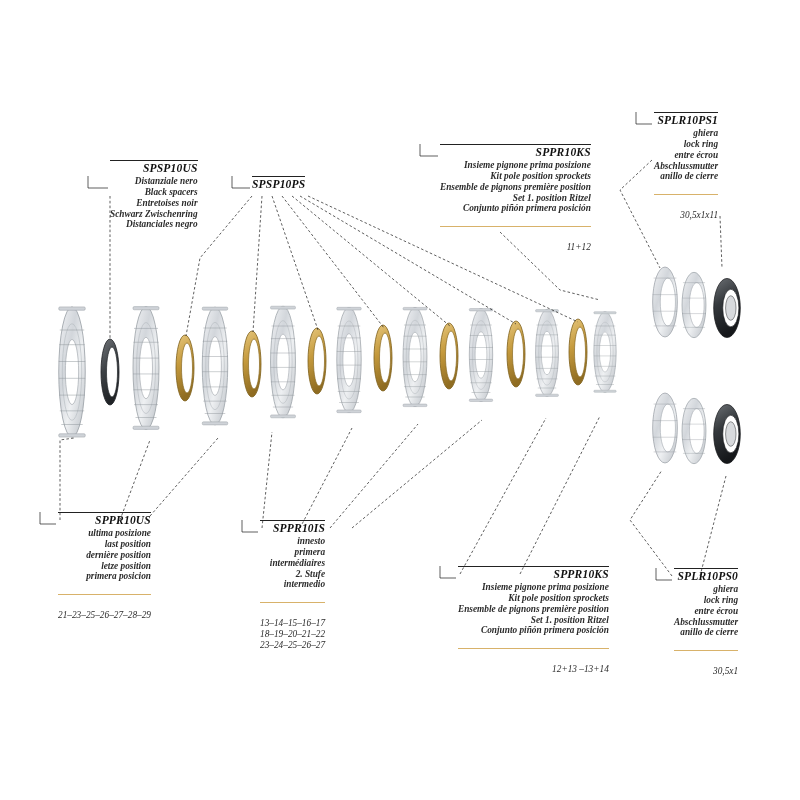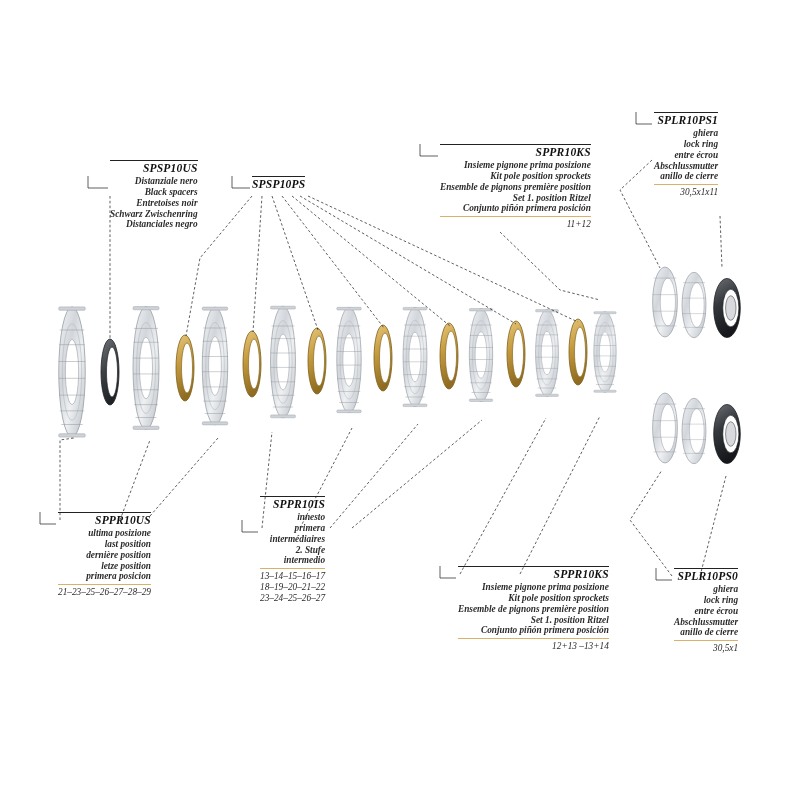--- a/index.html
+++ b/index.html
@@ -46,22 +46,22 @@
     font-weight: bold;
   }
   .callout .lines div { display: block; }
   .callout .ratios {
     font-family: "Liberation Serif", serif;
     font-style: italic;
     font-size: 9.3px;
     color: #2b2b2b;
     white-space: nowrap;
     border-top: 1px solid #d8b26a;
-    margin-top: 2px;
-    padding-top: 2px;
+    margin-top: 12px;
+    padding-top: 15px;
   }
   .callout .ratios div { display: block; }
   .rule-top {
     border-top: 1px solid #222;
     width: 100%;
     margin-bottom: 1px;
   }
   
   .leaders, .parts {
     position: absolute;
@@ -277,21 +277,21 @@
       <div>last position</div>
       <div>dernière position</div>
       <div>letze position</div>
       <div>primera posicion</div>
     </div>
     <div class="ratios">
       <div>21–23–25–26–27–28–29</div>
     </div>
   </div>
 
-  <div class="callout" style="left:260px; top:496px;">
+  <div class="callout" style="left:260px; top:520px;">
     <div class="rule-top"></div>
     <span class="code">SPPR10IS</span>
     <div class="lines">
       <div>innesto</div>
       <div>primera</div>
       <div>intermédiaires</div>
       <div>2. Stufe</div>
       <div>intermedio</div>
     </div>
     <div class="ratios">

